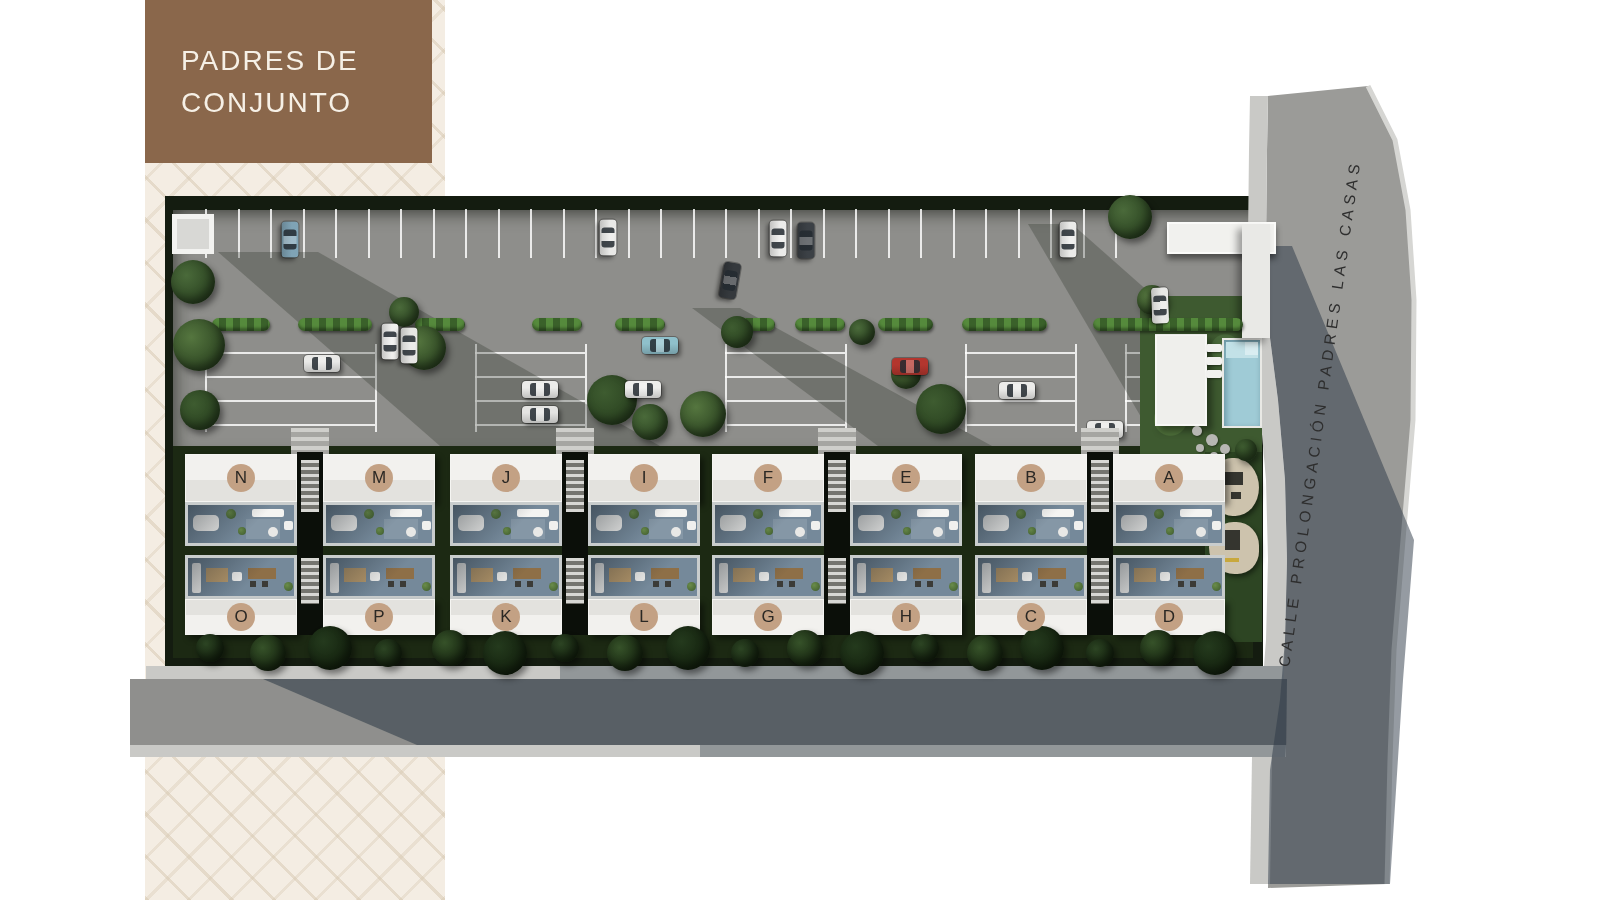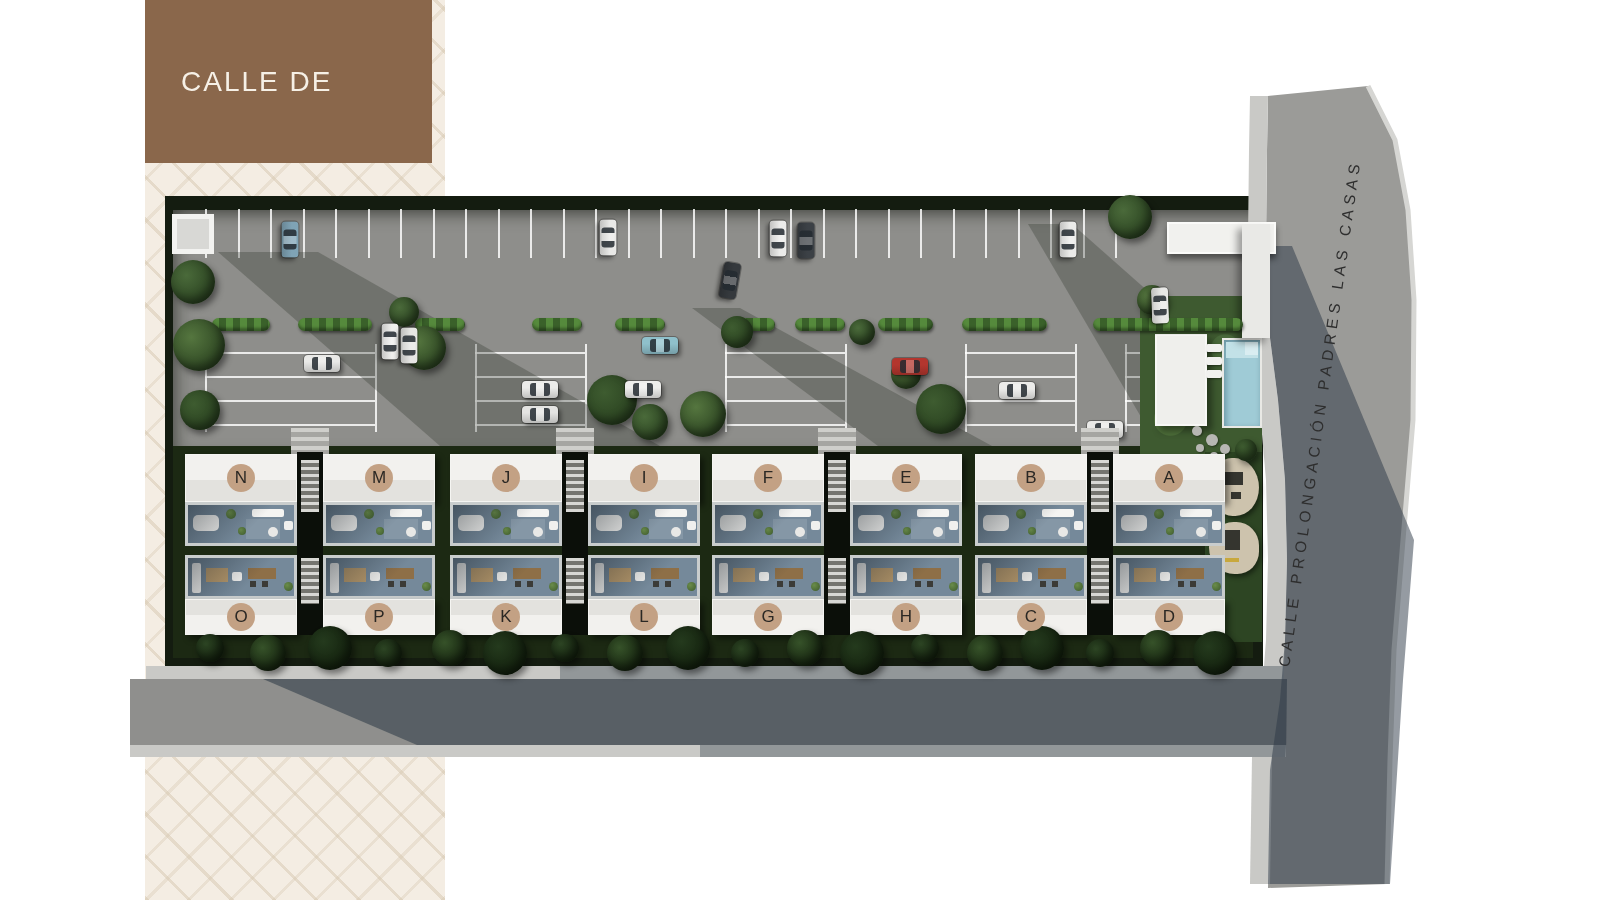--- a/index.html
+++ b/index.html
@@ -88,21 +88,22 @@
     font-size:15.5px;letter-spacing:5px;color:#2e2e2e;font-weight:400;}
 </style>
 </head>
 <body>
 
 <div class="canvas">
 
   <div class="pattern-panel"></div>
 
   <div class="title-block">
-    <div>CALLE DE</div>
+    <div>PADRES DE</div>
+    <div>CONJUNTO</div>
   </div>
 
   <div class="site">
     <div class="asphalt"></div>
     <div class="resi"></div>
     <div class="entry-drive"></div>
   </div>
 
   <div class="layer" id="lines-layer">
       <div class="pline" style="left: 205px; top: 209px; width: 2px; height: 49px;"></div>

